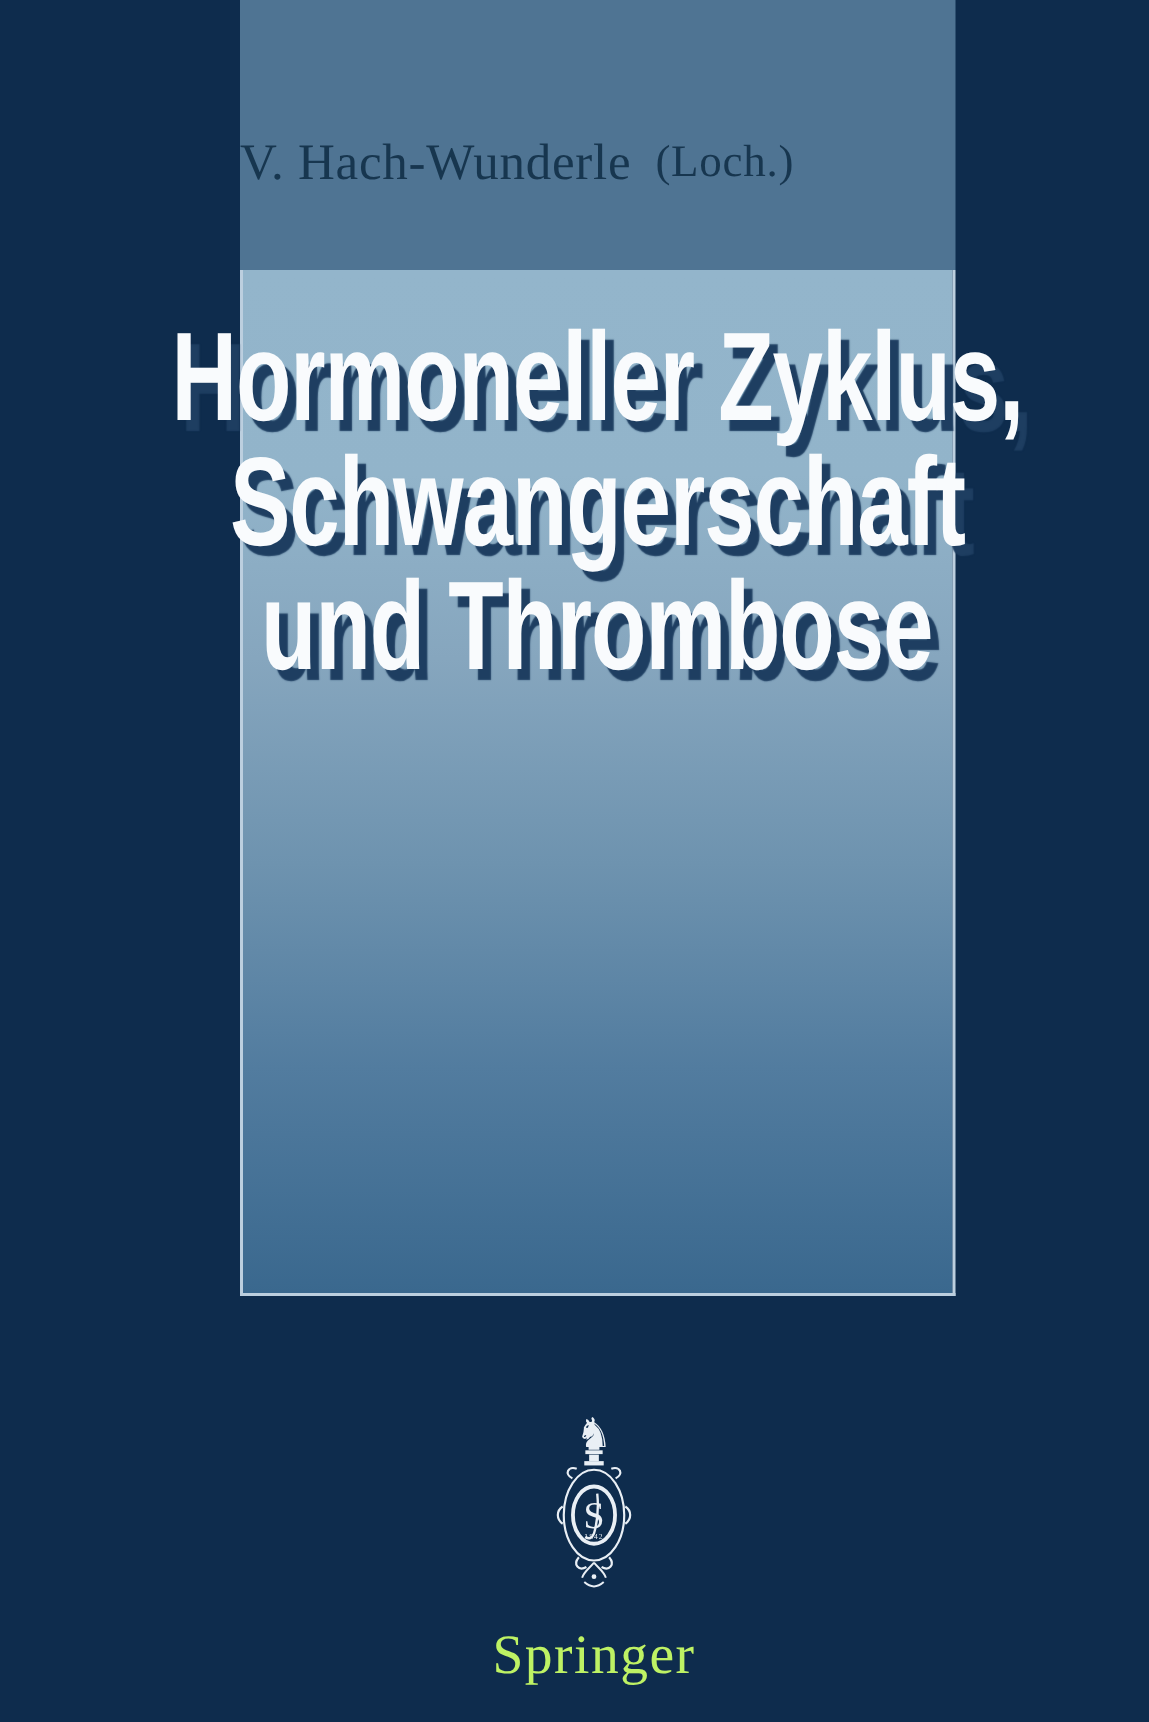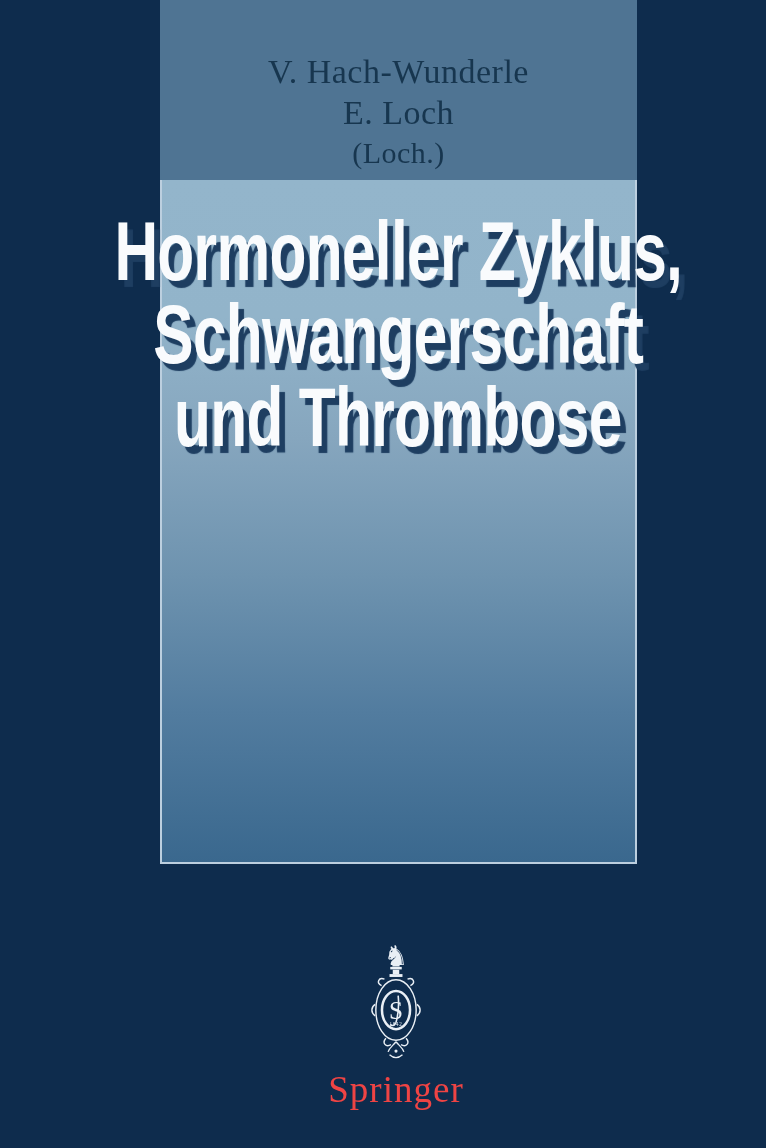--- a/index.html
+++ b/index.html
@@ -11,24 +11,25 @@
     overflow:hidden;
     font-family:"Liberation Serif", serif;
   }
   
   .panel{
     position:absolute;left:160px;top:0;width:477px;height:866px;
   }
   .author-strip{
     position:absolute;left:0;top:0;right:0;height:180px;
     background:#4F7493;
-    display:flex;flex-direction:column;align-items:center;justify-content:flex-start;
-    padding-top:51px;box-sizing:border-box;
+    display:flex;flex-direction:row;align-items:center;justify-content:flex-start;
+    padding-top:36px;box-sizing:border-box;
     color:#17364F;
     text-align:center;
+    gap:16px;
   }
   .author-line{
     font-size:34px;line-height:41px;font-weight:500;letter-spacing:.5px;white-space:nowrap;
   }
   .editors-line{
     font-size:30px;line-height:40px;letter-spacing:.5px;white-space:nowrap;
   }
   .grad-area{
     position:absolute;left:0;top:180px;width:473px;height:682px;
     border-left:2px solid #BCCFDF;
@@ -62,37 +63,36 @@
     text-shadow:8px 7px 1px #1E3E61;
   }
   
   .logo-block{
     position:absolute;left:396px;top:938px;width:0;height:170px;
     display:flex;flex-direction:column;align-items:center;
     overflow:visible;
   }
   .emblem{flex:0 0 auto;}
   .wordmark{
-    margin-top:6px;
+    margin-top:20px;
     font-family:"Liberation Serif", serif;
     font-size:37px;line-height:44px;
-    color:#ef4444;
+    color:#bef264;
     letter-spacing:1px;
     white-space:nowrap;
   }
 </style>
 </head>
 <body>
 
 <div class="cover">
 
   <div class="panel">
     <div class="author-strip">
       <div class="author-line">V. Hach-Wunderle</div>
-      <div class="author-line">E. Loch</div>
       <div class="editors-line">(Loch.)</div>
     </div>
     <div class="grad-area"></div>
   </div>
 
   <div class="title-block">
     <span class="title-line">Hormoneller Zyklus,</span>
     <span class="title-line">Schwangerschaft</span>
     <span class="title-line">und Thrombose</span>
   </div>

